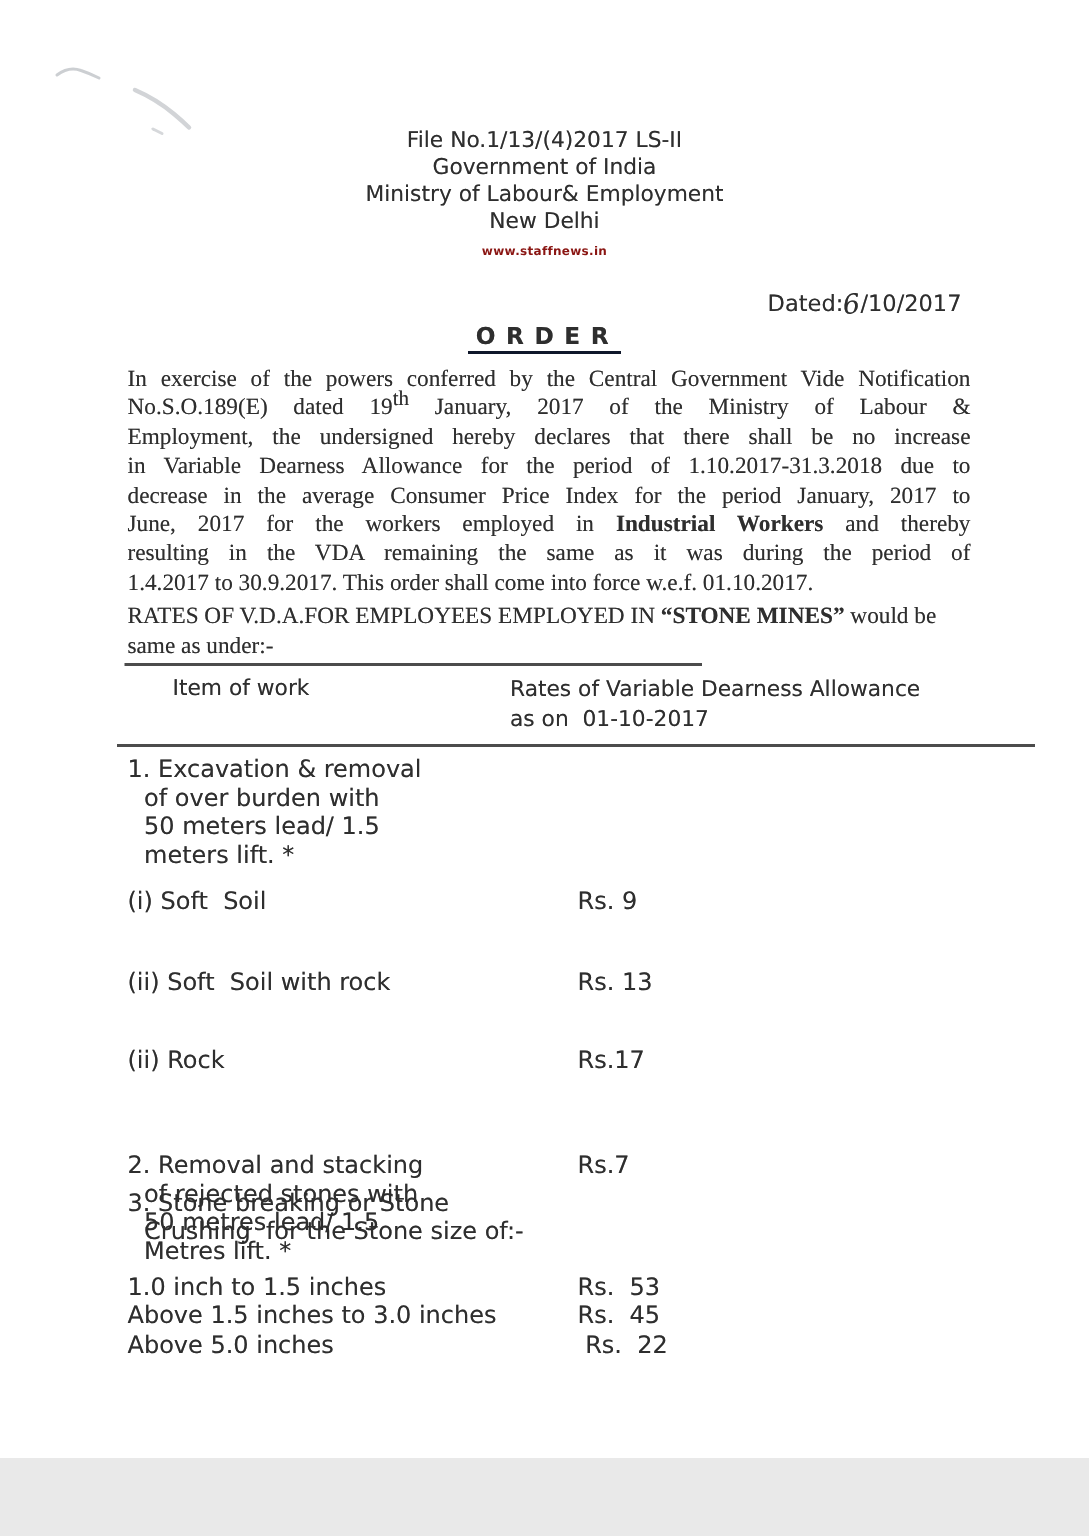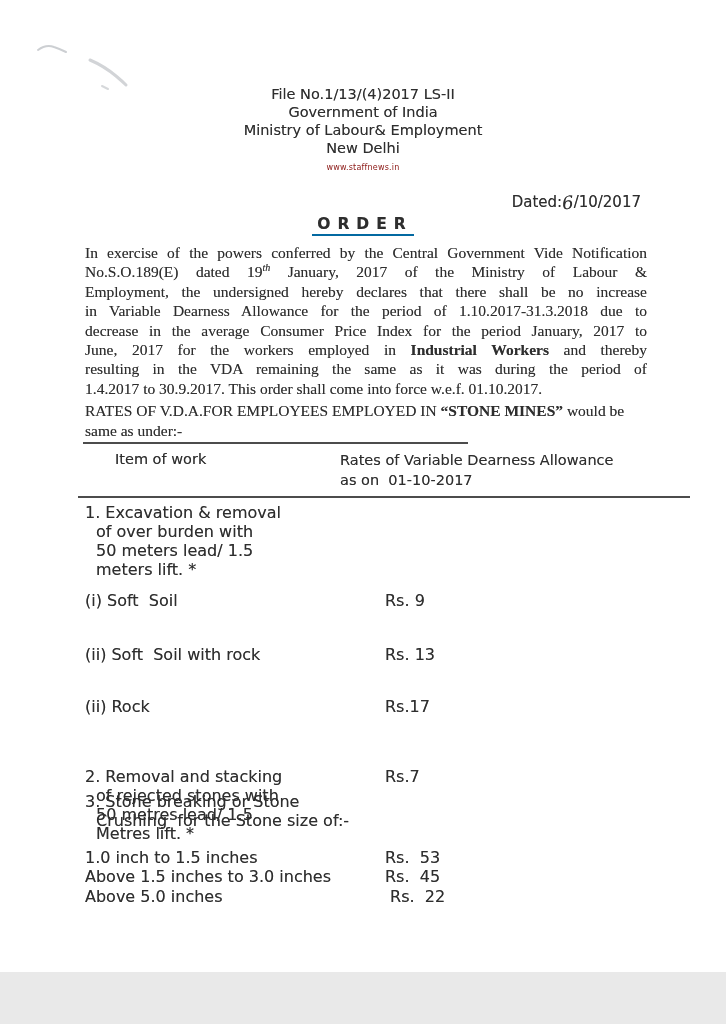--- a/index.html
+++ b/index.html
@@ -7,42 +7,42 @@
     position:relative; width:726px; height:972px; margin:0 auto;
     background:#ffffff; overflow:hidden;
     font-family:"DejaVu Sans", sans-serif;
     color:#2e2e2e;
     text-shadow:0 0 .4px rgba(60,60,60,.55);
   }
   .pre { white-space:pre-wrap; }
 
   
   .doc-header { position:absolute; top:85px; left:0; right:0; text-align:center; font-size:14.5px; line-height:18px; }
-  .watermark { font-size:8px; font-weight:normal; color:#8a1512; letter-spacing:.2px; margin-top:2px; text-shadow:none; }
+  .watermark { font-size:8px; font-weight:bold; color:#8a1512; letter-spacing:.2px; margin-top:2px; text-shadow:none; }
 
   
   .dated { position:absolute; top:193px; left:0; width:641px; text-align:right; font-size:15px; }
   .handwritten {
     display:inline-block; font-family:"DejaVu Serif", serif; font-style:italic;
     font-size:18px; line-height:14px; transform:translateY(2px) rotate(-6deg);
   }
 
   
   .order-wrap { position:absolute; top:214px; left:0; right:0; text-align:center; }
   .order-title {
     display:inline-block; font-weight:bold; font-size:15.5px; letter-spacing:7px;
-    padding:0 1px 1px 5px; border-bottom:2px solid #0369a1;
+    padding:0 1px 1px 5px; border-bottom:2px solid #0f172a;
   }
 
   
   .para { position:absolute; top:243px; left:85px; width:562px;
     font-family:"Liberation Serif", serif; font-size:15.5px; line-height:19.4px; }
   .para .jline { text-align:justify; text-align-last:justify; }
   .para .lastline { text-align-last:left; }
-  .para sup { font-size:10px; line-height:0;font-style:italic; }
+  .para sup { font-size:14px; line-height:0; }
 
   
   .rates-intro { position:absolute; top:401px; left:85px; width:566px;
     font-family:"Liberation Serif", serif; font-size:15.5px; line-height:20px; }
 
   
   .rule { position:absolute; border-top:2px solid #4c4c4c; }
   .rule-top { top:442px; left:83px; width:385px; }
   .rule-mid { top:496px; left:78px; width:612px; }
 

